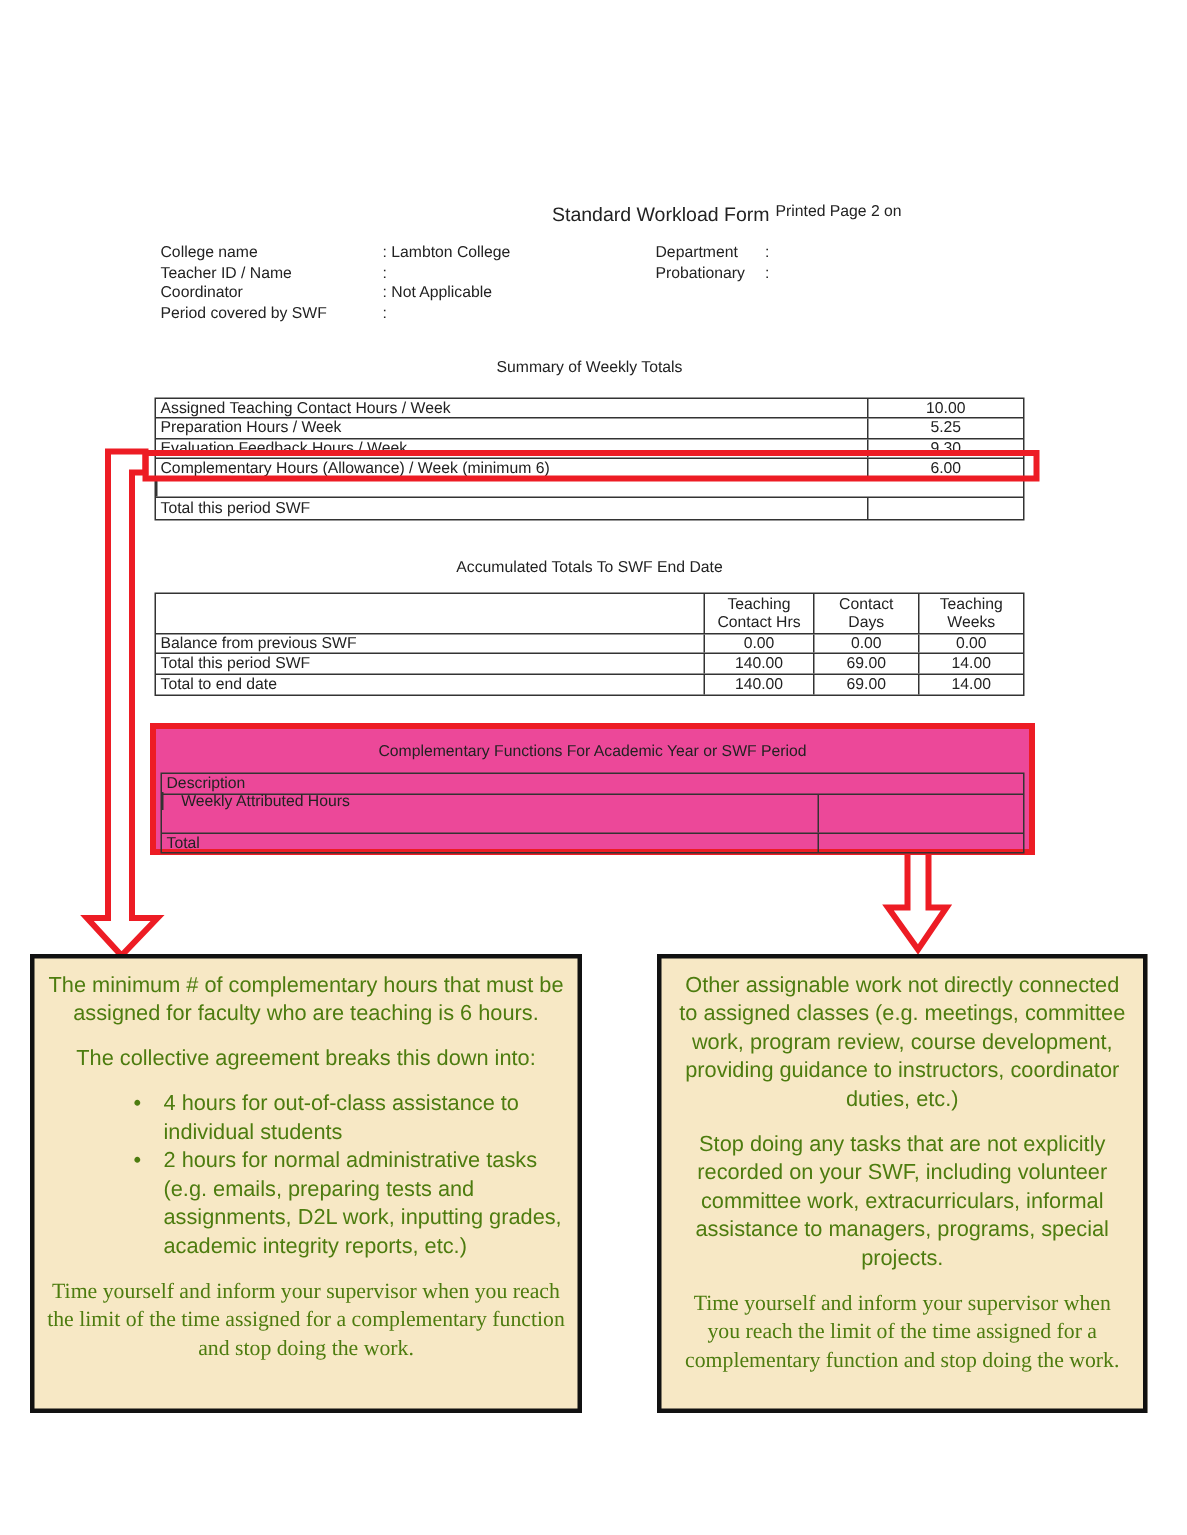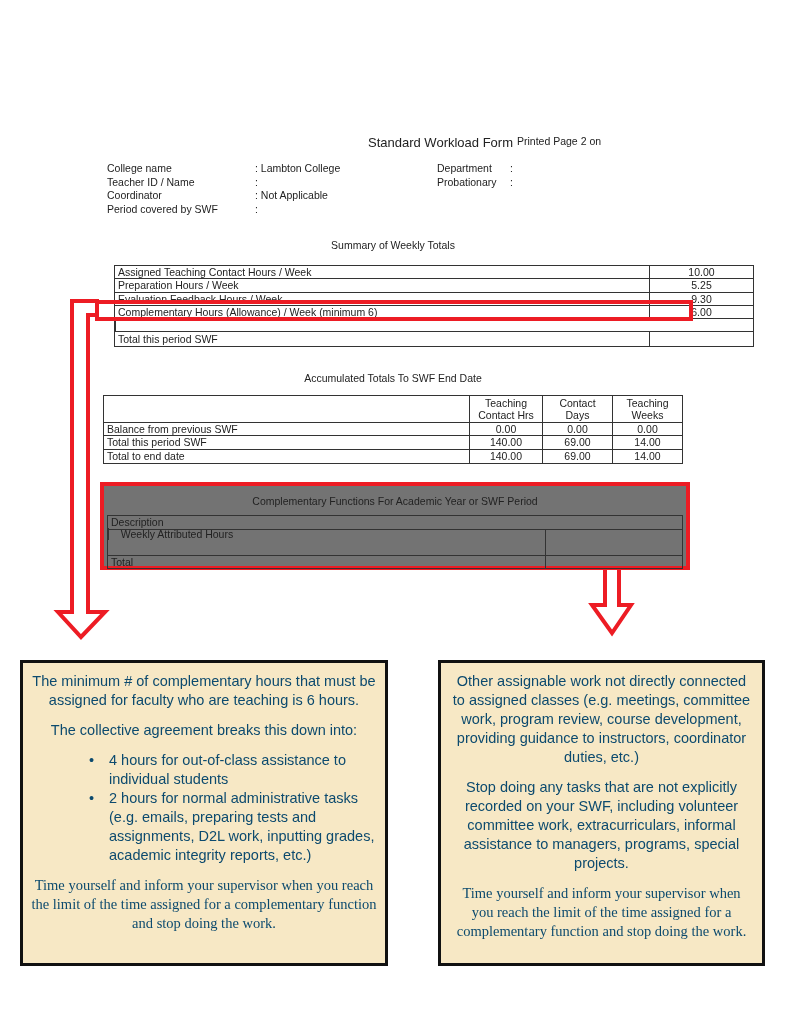--- a/index.html
+++ b/index.html
@@ -23,60 +23,60 @@
   .info-row   { display: flex; height: 13.4px; align-items: flex-end; }
   .info-left  .lbl { width: 148px; }
   .info-right .lbl { width: 73px; }
 
   
   .sec-title { position: absolute; left: 103px; width: 580px; text-align: center; font-size: 10.5px; }
   .t-summary { top: 239px; }
   .t-accum   { top: 372px; }
 
   
-  .t1 { position: absolute; left: 114px; top: 265px; width: 640px; border: 1px solid #333; font-size: 10.5px; }
+  .t1 { position: absolute; left: 103px; top: 265px; width: 580px; border: 1px solid #333; font-size: 10.5px; }
   .t1row { display: flex; height: 13.3px; border-bottom: 1px solid #333; align-items: center; }
   .t1row:last-child { border-bottom: none; }
   .t1lbl { flex: 1; padding-left: 3px; white-space: nowrap; overflow: hidden; }
   .t1val { width: 104px; border-left: 1px solid #333; text-align: center; align-self: stretch;
            display: flex; align-items: center; justify-content: center; }
 
   
   .t2 { position: absolute; left: 103px; top: 395px; width: 580px; border: 1px solid #333; font-size: 10.5px; }
   .t2row { display: flex; border-bottom: 1px solid #333; }
   .t2row:last-child { border-bottom: none; }
   .t2head { height: 27px; }
   .t2data { height: 13.3px; }
   .t2c0 { flex: 1; padding-left: 3px; display: flex; align-items: center; }
   .t2c  { border-left: 1px solid #333; display: flex; align-items: center; justify-content: center;
           text-align: center; line-height: 12.5px; padding: 0 4px; }
   .t2c1 { width: 73px; } .t2c2 { width: 70px; } .t2c3 { width: 70px; }
 
   
   .comp-box { position: absolute; left: 100px; top: 482px; width: 590px; height: 88px;
-              border: 4px solid #ED1C24; background: #737373; font-size: 10.5px; }
+              border: 4px solid #ED1C24; background: #ec4899; font-size: 10.5px; }
   .comp-title { position: absolute; left: 0; top: 9px; width: 100%; text-align: center; }
   .comp-table { position: absolute; left: 3px; top: 29px; width: 576px; border: 1px solid #333; }
   .comp-row { display: flex; }
   .comp-head  { height: 14px; border-bottom: 1px solid #333; flex-direction: column; }
   .comp-blank { height: 25px; }
   .comp-totalrow { height: 13px; border-top: 1px solid #333; }
   .comp-desc { flex: 1; padding-left: 3px; display: flex; align-items: center; }
   .comp-hours { width: 137px; border-left: 1px solid #333; display: flex; align-items: center; justify-content: center; }
 
   
   .red-row-box { position: absolute; left: 95px; top: 300px; width: 598px; height: 21px;
                  border: 4px solid #ED1C24; }
 
   
   .arrows { position: absolute; left: 0; top: 0; width: 791px; height: 1023px; pointer-events: none; }
 
   
-  .callout { position: absolute; top: 660px; height: 306px; background: #F7E8C5;
-             border: 3px solid #111; color: #0c4a6e; font-size: 14.5px; line-height: 19px;
+  .callout { position: absolute; top: 636px; height: 306px; background: #F7E8C5;
+             border: 3px solid #111; color: #4d7c0f; font-size: 14.5px; line-height: 19px;
              text-align: center; padding: 9px 8px; }
   .callout-left  { left: 20px;  width: 368px; }
   .callout-right { left: 438px; width: 327px; padding: 9px 10px; }
   .callout p { margin: 0 0 11px; }
   .callout p:last-child { margin-bottom: 0; font-family: Liberation Serif, serif; }
   .callout ul { list-style: none; text-align: left; padding-left: 58px; margin: 0 0 11px; }
   .callout li { position: relative; padding-left: 20px; }
   .callout li::before { content: "\2022"; position: absolute; left: 0; top: 0; }
 </style>
 </head>

